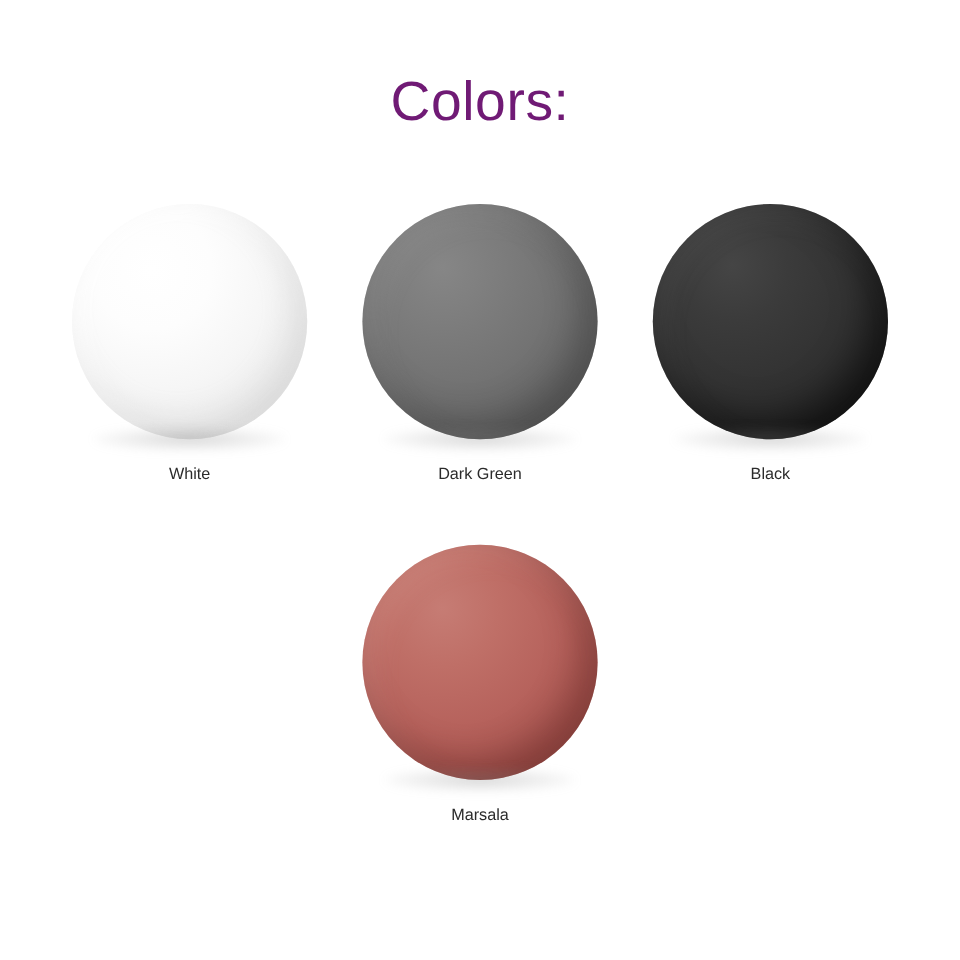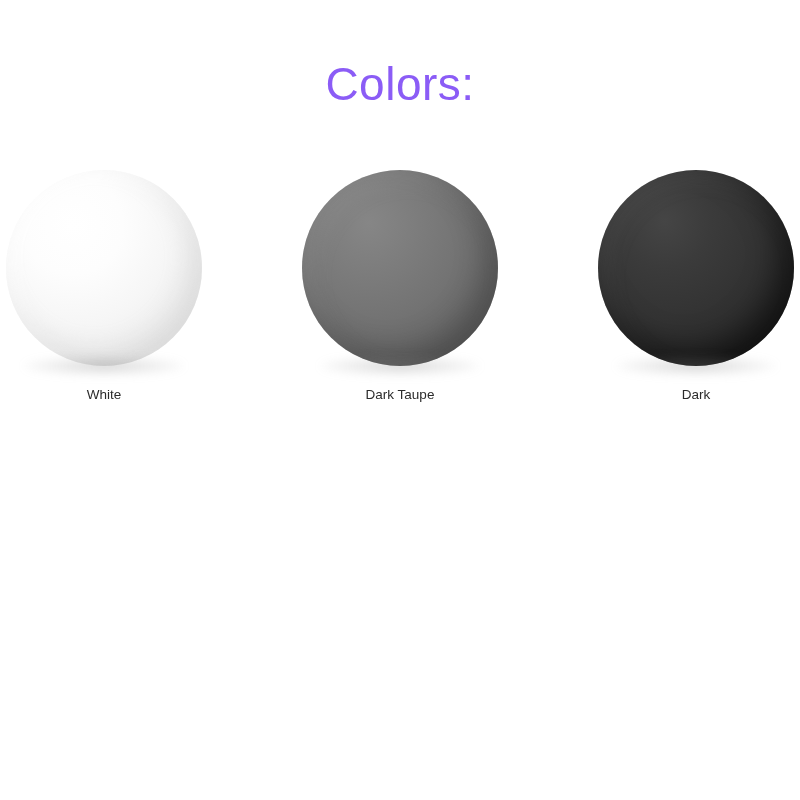--- a/index.html
+++ b/index.html
@@ -25,41 +25,41 @@
   
   .title {
     position: absolute;
     top: 56px;
     left: 0;
     width: 800px;
     text-align: center;
     font-size: 46px;
     line-height: 56px;
     font-weight: 400;
-    color: #8b5cf6;
+    color: #701a75;
     letter-spacing: 0.5px;
     font-family: "Liberation Sans", sans-serif;
     white-space: nowrap;
   }
 
   
   .grid {
     position: absolute;
     top: 170px;
     left: 0;
     width: 800px;
     display: flex;
     flex-direction: column;
     row-gap: 50px;
   }
   .row {
     display: flex;
     flex-direction: row;
     justify-content: center;
-    column-gap: 92px;
+    column-gap: 38px;
   }
   .cell {
     width: 204px;
     display: flex;
     flex-direction: column;
     align-items: center;
   }
 
   
   .sphere-wrap {
@@ -169,35 +169,43 @@
         </div>
         <div class="label">White</div>
       </div>
 
       <div class="cell">
         <div class="sphere-wrap">
           <div class="sphere c-darkgrey"></div>
           <div class="sheen"></div>
           <div class="contact-shadow"></div>
         </div>
-        <div class="label">Dark Taupe</div>
+        <div class="label">Dark Green</div>
       </div>
 
       <div class="cell">
         <div class="sphere-wrap">
           <div class="sphere c-black"></div>
           <div class="sheen"></div>
           <div class="contact-shadow"></div>
         </div>
-        <div class="label">Dark</div>
+        <div class="label">Black</div>
       </div>
 
     </div>
 
     <div class="row">
 
 
 
+      <div class="cell">
+        <div class="sphere-wrap">
+          <div class="sphere c-marsala"></div>
+          <div class="sheen"></div>
+          <div class="contact-shadow"></div>
+        </div>
+        <div class="label">Marsala</div>
+      </div>
 
     </div>
 
   </div>
 </div>
 
 </body></html>

